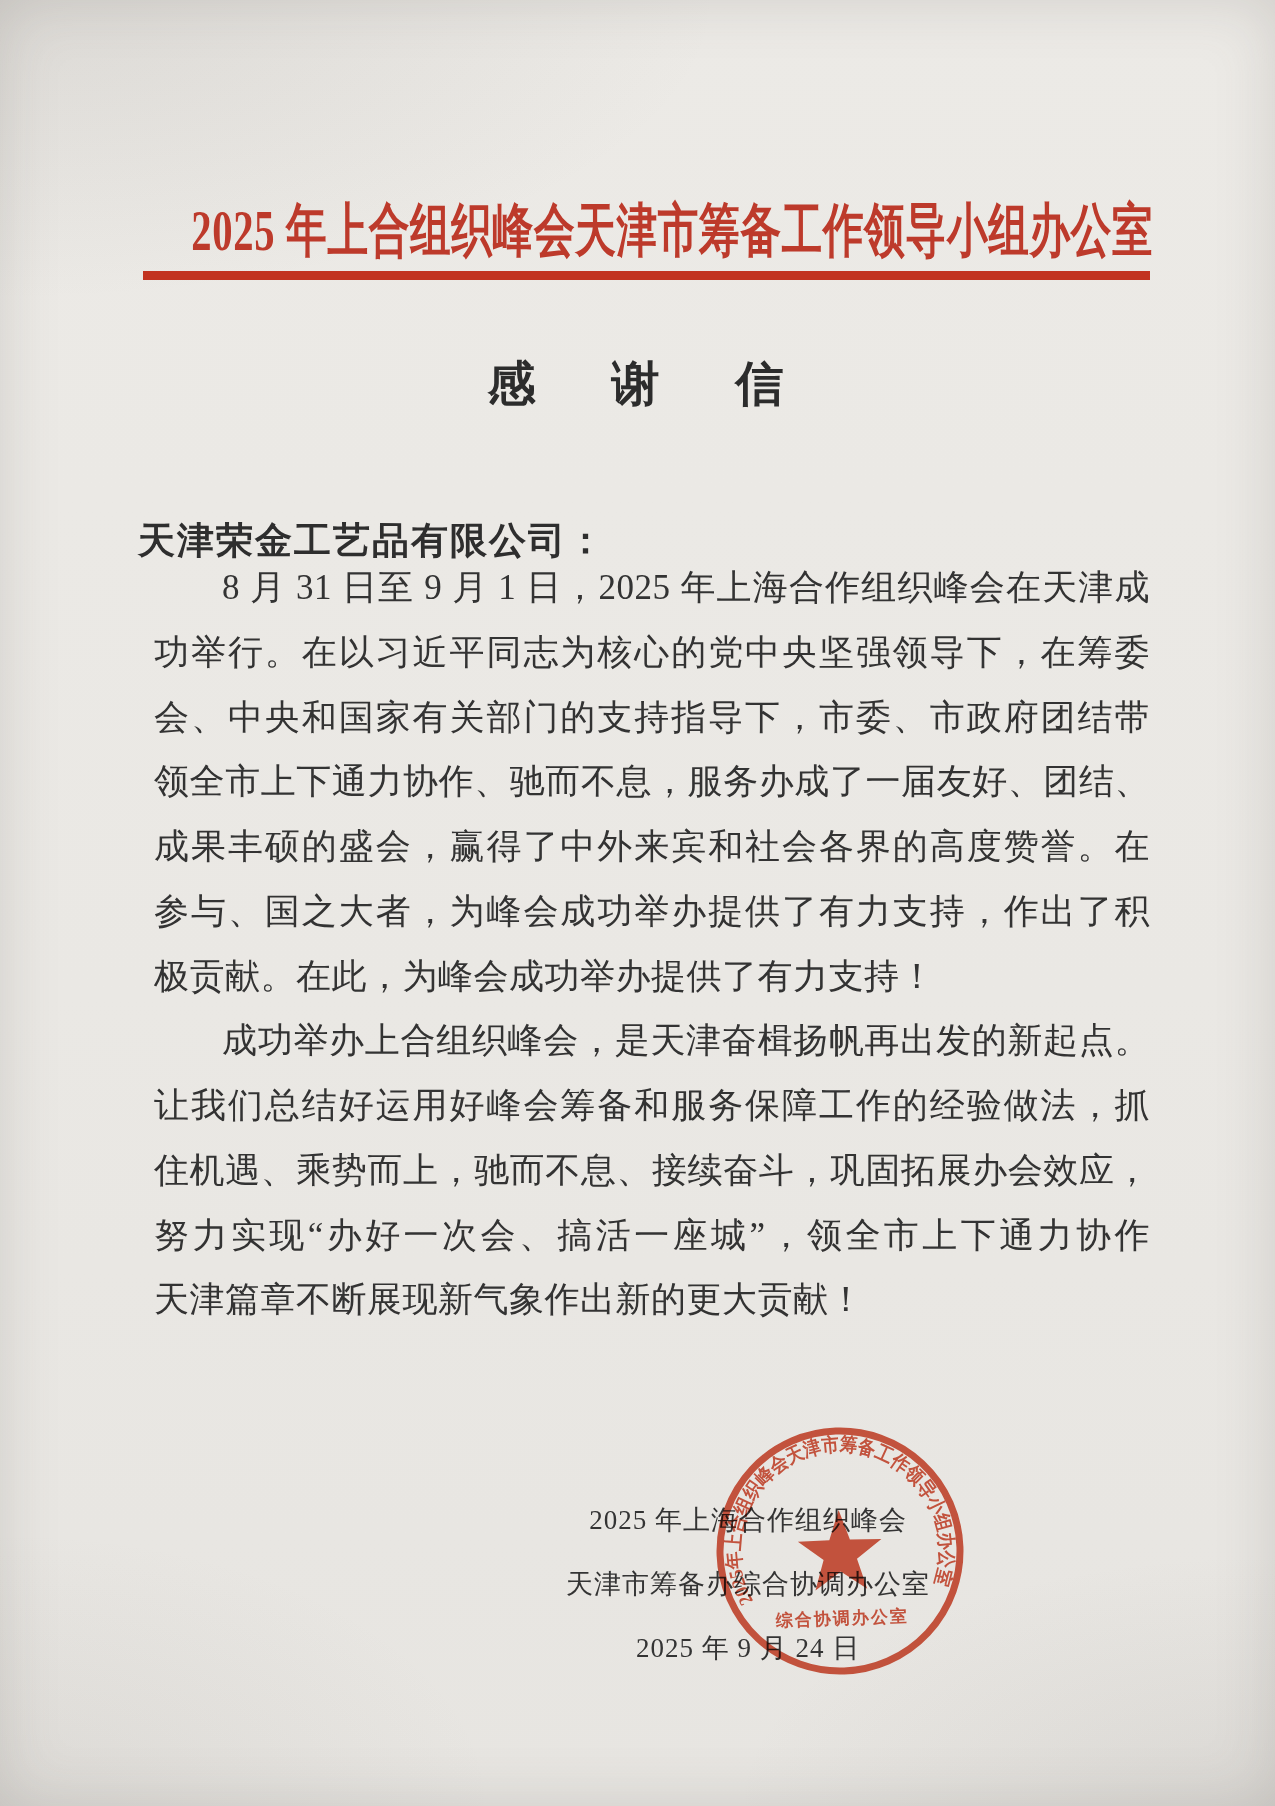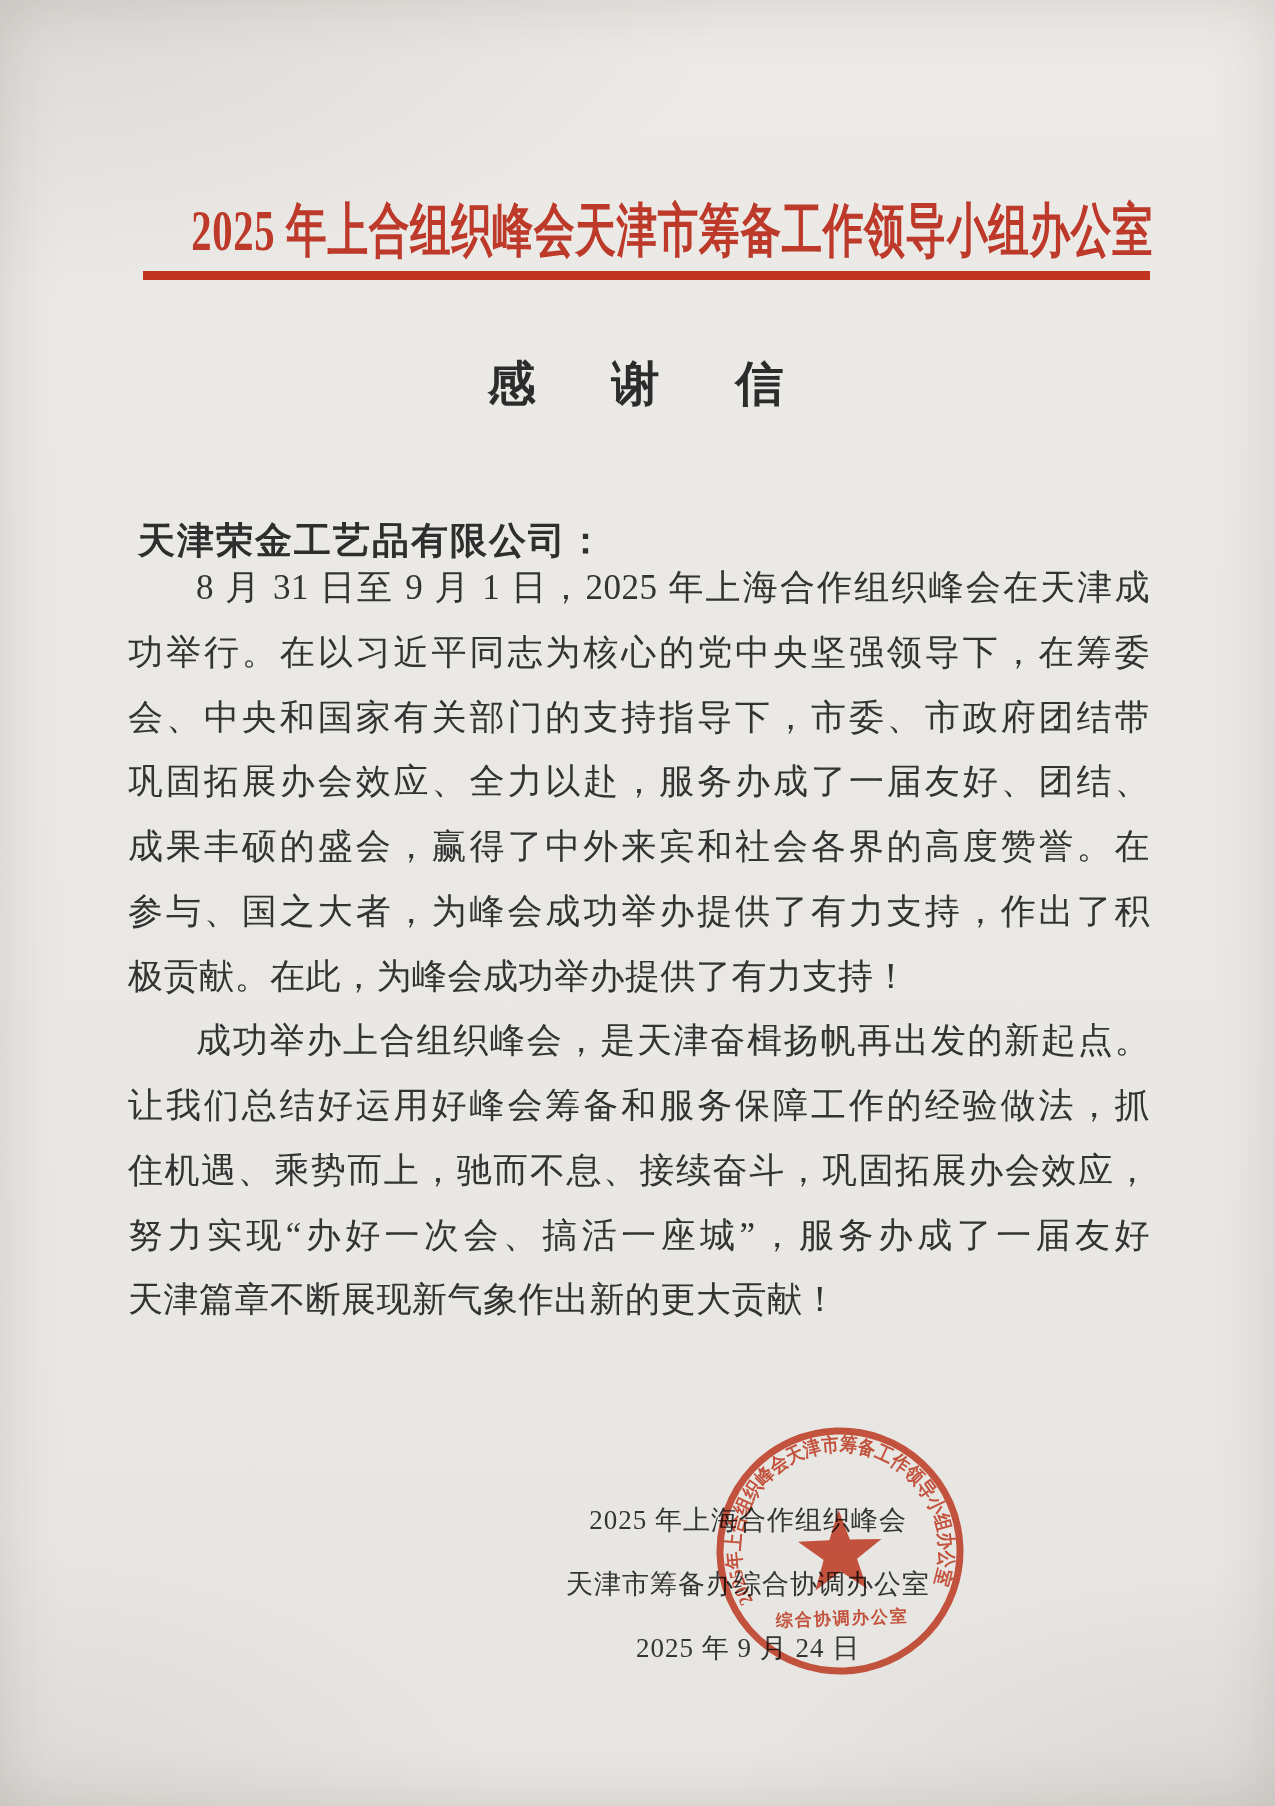--- a/index.html
+++ b/index.html
@@ -41,21 +41,21 @@
     font-size:37px;font-weight:700;color:#2e2e2e;letter-spacing:2px;
     white-space:nowrap;
   }
   .body-block{
     position:absolute;top:556px;left:128px;width:1022px;
     font-size:35px;color:#333;
   }
   .line{
     height:64.75px;line-height:64.75px;
     text-align:justify;text-align-last:justify;
-    white-space:nowrap;letter-spacing:.5px;
+    white-space:nowrap;letter-spacing:.5px;margin-left:26px;
   }
   .line.last{text-align-last:left;}
   .line.indent{text-indent:68px;}
   .signature{
     position:absolute;top:1488px;left:420px;width:656px;
     text-align:center;font-size:27px;color:#343434;line-height:64px;
     letter-spacing:1px;
   }
   .stamp{
     position:absolute;left:710px;top:1421px;width:260px;height:260px;
@@ -73,28 +73,28 @@
   <div class="rule"></div>
 
   <div class="doc-title">感 谢 信</div>
 
   <div class="addressee">天津荣金工艺品有限公司：</div>
 
   <div class="body-block">
     <div class="line indent">8 月 31 日至 9 月 1 日，2025 年上海合作组织峰会在天津成</div>
     <div class="line">功举行。在以习近平同志为核心的党中央坚强领导下，在筹委</div>
     <div class="line">会、中央和国家有关部门的支持指导下，市委、市政府团结带</div>
-    <div class="line">巩固拓展办会效应、全力以赴，服务办成了一届友好、团结、</div>
+    <div class="line">领全市上下通力协作、驰而不息，服务办成了一届友好、团结、</div>
     <div class="line">成果丰硕的盛会，赢得了中外来宾和社会各界的高度赞誉。在</div>
     <div class="line">参与、国之大者，为峰会成功举办提供了有力支持，作出了积</div>
     <div class="line last">极贡献。在此，为峰会成功举办提供了有力支持！</div>
     <div class="line indent">成功举办上合组织峰会，是天津奋楫扬帆再出发的新起点。</div>
     <div class="line">让我们总结好运用好峰会筹备和服务保障工作的经验做法，抓</div>
     <div class="line">住机遇、乘势而上，驰而不息、接续奋斗，巩固拓展办会效应，</div>
-    <div class="line">努力实现“办好一次会、搞活一座城”，服务办成了一届友好</div>
+    <div class="line">努力实现“办好一次会、搞活一座城”，领全市上下通力协作</div>
     <div class="line last">天津篇章不断展现新气象作出新的更大贡献！</div>
   </div>
 
   <div class="signature">
     <div>2025 年上海合作组织峰会</div>
     <div>天津市筹备办综合协调办公室</div>
     <div>2025 年 9 月 24 日</div>
   </div>
 
   <svg class="stamp" viewBox="0 0 260 260" xmlns="http://www.w3.org/2000/svg">

